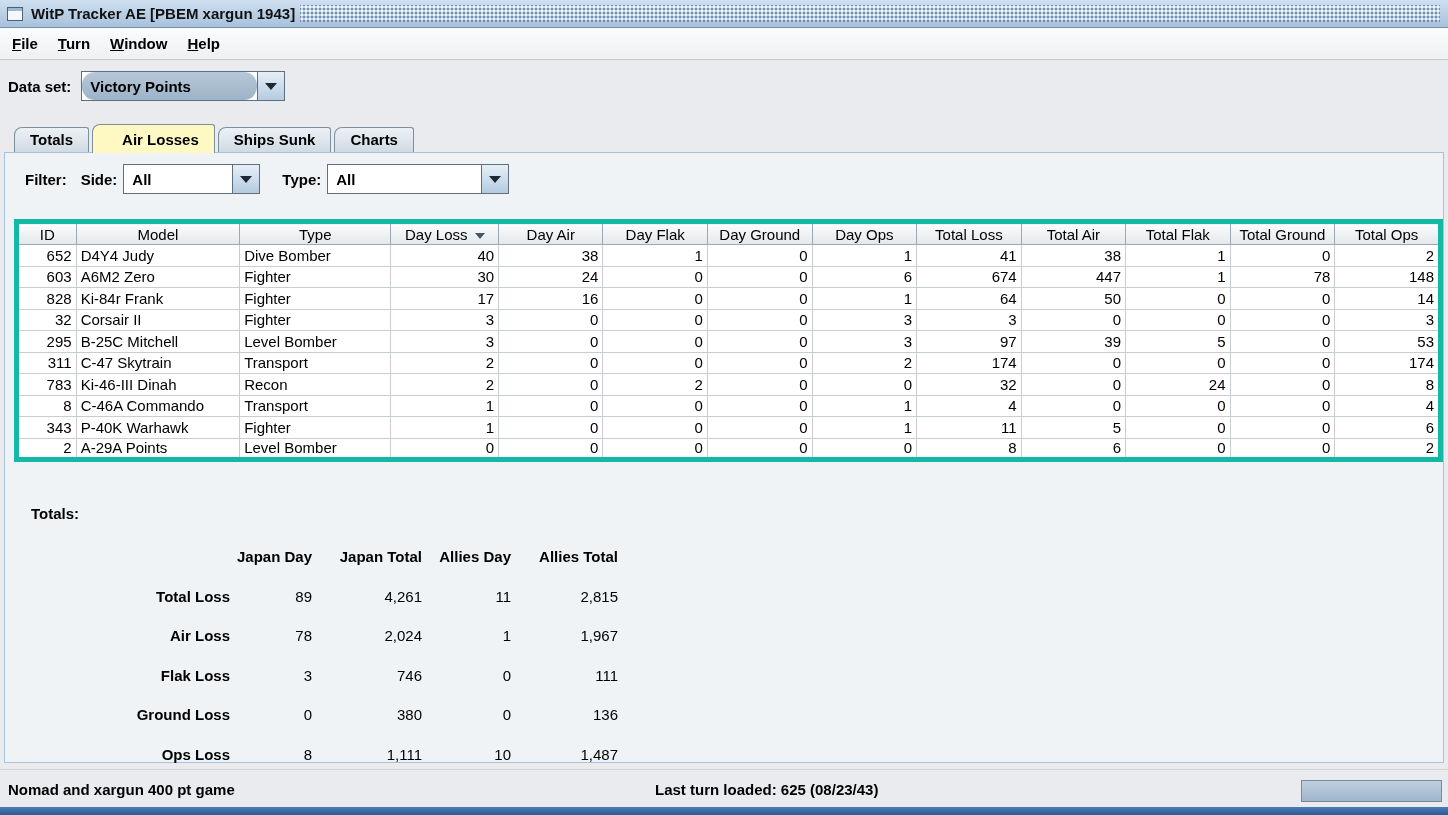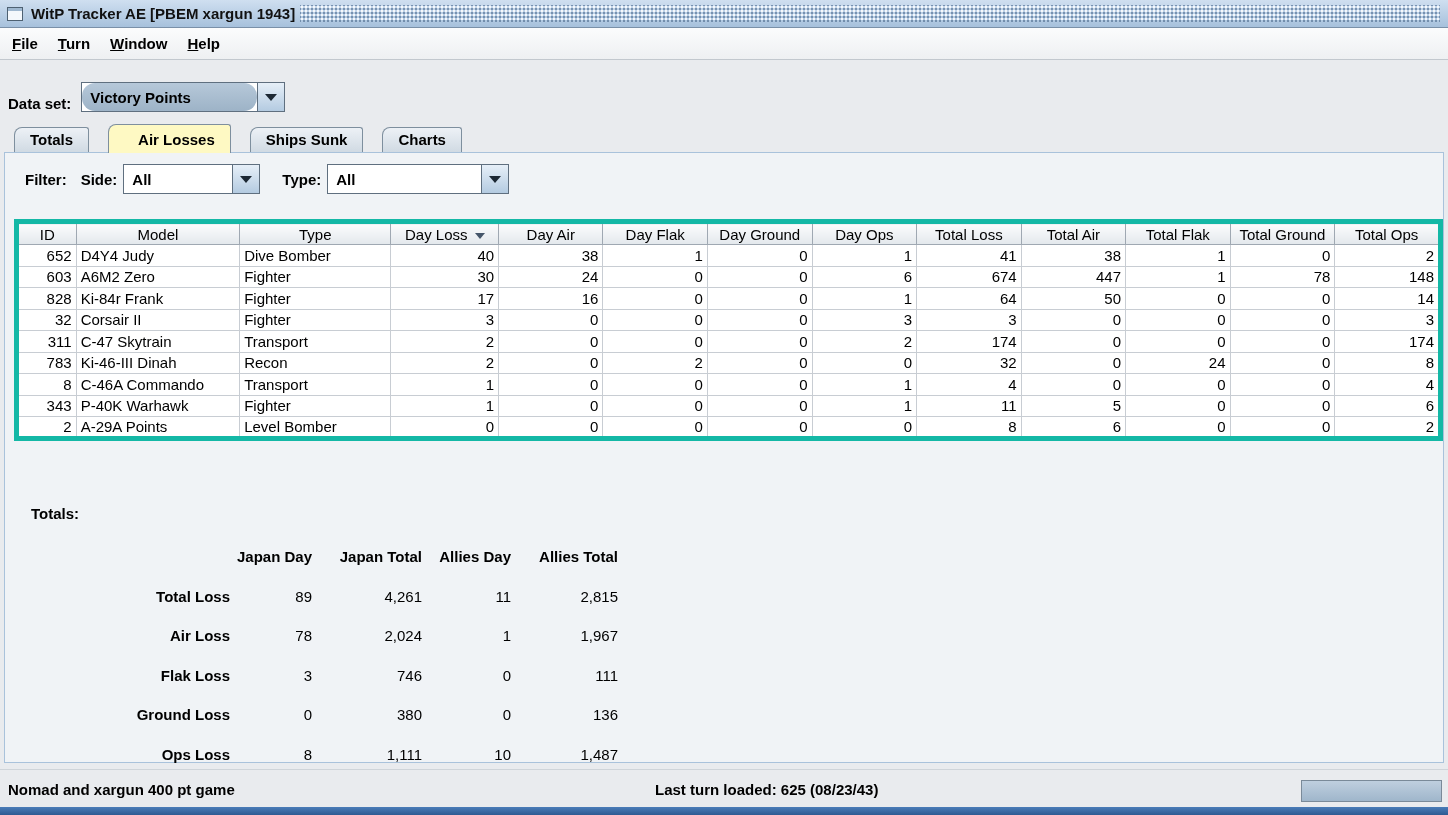--- a/index.html
+++ b/index.html
@@ -40,21 +40,21 @@
     background:linear-gradient(#FBFCFD,#EEF0F2);
     border-bottom:1px solid #C2C8CE;
     display:flex; align-items:center; padding-left:2px;
   }
   .menu-item { padding:5px 10px; font-weight:bold; cursor:default; white-space:nowrap; }
   .menu-item .mn { text-decoration:underline; }
 
   
   .dataset-row {
     position:absolute; top:60px; left:0; width:100%; height:52px;
-    display:flex; align-items:flex-end; padding-left:8px;
+    display:flex; align-items:center; padding-left:8px;
   }
   .dataset-label { font-weight:bold; margin-right:10px; }
 
   .combo {
     display:inline-flex; align-items:stretch; height:30px;
     border:1px solid #5F6F7F; background:#FFFFFF;
   }
   .combo-value {
     display:flex; align-items:center; padding:0 8px;
     font-weight:bold; flex:1; white-space:nowrap; overflow:hidden;border-radius:13px;
@@ -70,21 +70,21 @@
     border-left:6px solid transparent; border-right:6px solid transparent;
     border-top:7px solid #1C2834;
   }
   .combo-dataset { width:204px; }
   .combo-side { width:137px; }
   .combo-type { width:182px; }
 
   
   .tabs {
     position:absolute; top:124px; left:14px; height:28px;
-    display:flex; align-items:flex-end; gap:19px; z-index:5;
+    display:flex; align-items:flex-end; gap:3px; z-index:5;
   }
   .tab {
     border:1px solid #7E8F9E; border-bottom:none;
     border-radius:8px 3px 0 0;
     padding:3px 15px 4px;
     background:linear-gradient(#EDF1F6,#D0DAE3);
     font-weight:bold; white-space:nowrap; cursor:default;
   }
   .tab.selected {
     background:#fef9c3;
@@ -302,20 +302,35 @@
           <td class="ar">3</td>
           <td class="ar">0</td>
           <td class="ar">0</td>
           <td class="ar">0</td>
           <td class="ar">3</td>
           <td class="ar">3</td>
           <td class="ar">0</td>
           <td class="ar">0</td>
           <td class="ar">0</td>
           <td class="ar">3</td>
+        </tr>
+        <tr>
+          <td class="ar">295</td>
+          <td class="al">B-25C Mitchell</td>
+          <td class="al">Level Bomber</td>
+          <td class="ar">3</td>
+          <td class="ar">0</td>
+          <td class="ar">0</td>
+          <td class="ar">0</td>
+          <td class="ar">3</td>
+          <td class="ar">97</td>
+          <td class="ar">39</td>
+          <td class="ar">5</td>
+          <td class="ar">0</td>
+          <td class="ar">53</td>
         </tr>
         <tr>
           <td class="ar">311</td>
           <td class="al">C-47 Skytrain</td>
           <td class="al">Transport</td>
           <td class="ar">2</td>
           <td class="ar">0</td>
           <td class="ar">0</td>
           <td class="ar">0</td>
           <td class="ar">2</td>

